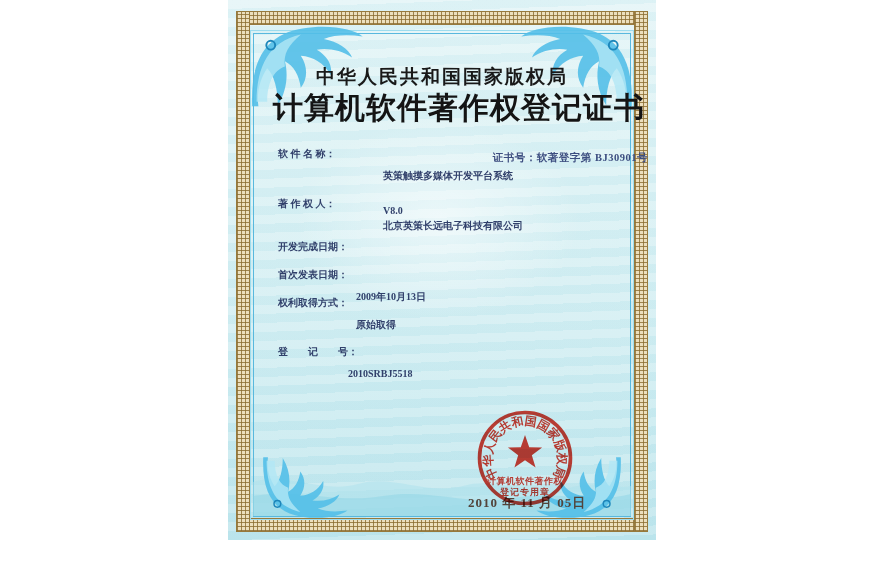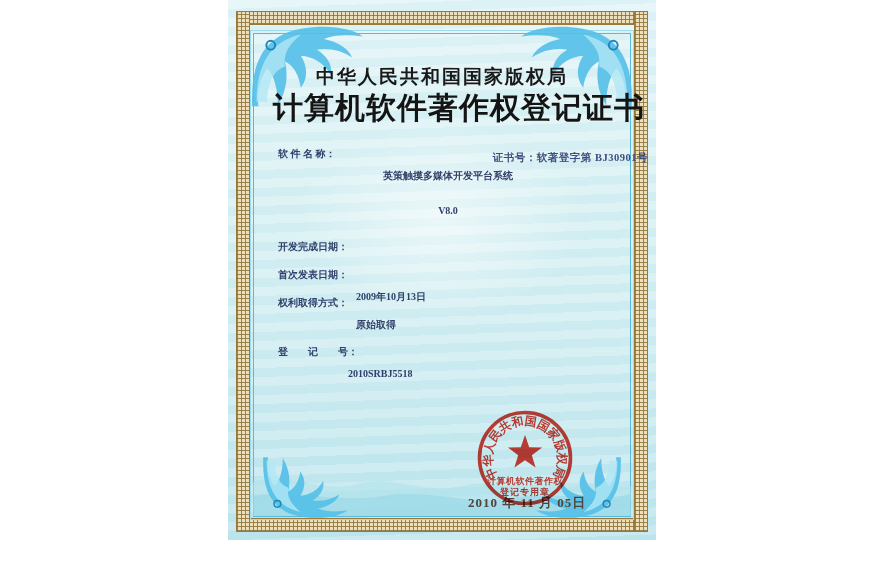--- a/index.html
+++ b/index.html
@@ -46,21 +46,21 @@
   .content { position:absolute; inset:0; z-index:3; color:#31406b; }
   .agency { position:absolute; left:0; right:0; top:64px; text-align:center;
     font-size:19px; font-weight:bold; letter-spacing:2px; color:#191919; }
   .cert-title { position:absolute; left:16px; right:0; top:88px; text-align:center;
     font-size:30px; font-weight:bold; letter-spacing:1px; color:#141414;padding-left:18px; }
   .cert-no { position:absolute; right:8px; top:126px; font-size:10.5px;
     letter-spacing:0.5px; color:#3d4e80; font-weight:bold;margin-top:25px; }
 
   .field-row { position:absolute; left:0; width:100%; height:16px; font-size:10px; font-weight:bold; }
   .f-label { position:absolute; left:50px; white-space:pre; }
-  .f-value { position:absolute; white-space:pre;text-align:center; }
+  .f-value { position:absolute; white-space:pre; }
   .v-line { display:block; line-height:13px; }
 
   .paragraph { position:absolute; left:40px; right:28px; top:366px;
     font-size:12px; font-weight:bold; line-height:25px; text-indent:2em;
     text-align:justify; color:#31406b; }
 
   
   .issue-date { position:absolute; left:240px; top:494px; z-index:3;
     font-size:13px; letter-spacing:1px; color:#52443b; font-weight:bold; }
   .seal { position:absolute; left:236px; top:397px; z-index:4; opacity:0.9;
@@ -120,20 +120,26 @@
       <div class="cert-no">证书号：软著登字第 BJ30901号</div>
 
       <div class="field-row" style="top:147px">
         <span class="f-label">软 件 名 称：</span>
         <span class="f-value" style="left:155px">
           <span class="v-line">英策触摸多媒体开发平台系统</span>
           <span class="v-line">V8.0</span>
         </span>
       </div>
 
+      <div class="field-row" style="top:197px">
+        <span class="f-label">著 作 权 人：</span>
+        <span class="f-value" style="left:155px">
+          <span class="v-line">北京英策长远电子科技有限公司</span>
+        </span>
+      </div>
 
       <div class="field-row" style="top:240px">
         <span class="f-label">开发完成日期：</span>
       </div>
 
       <div class="field-row" style="top:268px">
         <span class="f-label">首次发表日期：</span>
         <span class="f-value" style="left:128px">
           <span class="v-line">2009年10月13日</span>
         </span>

